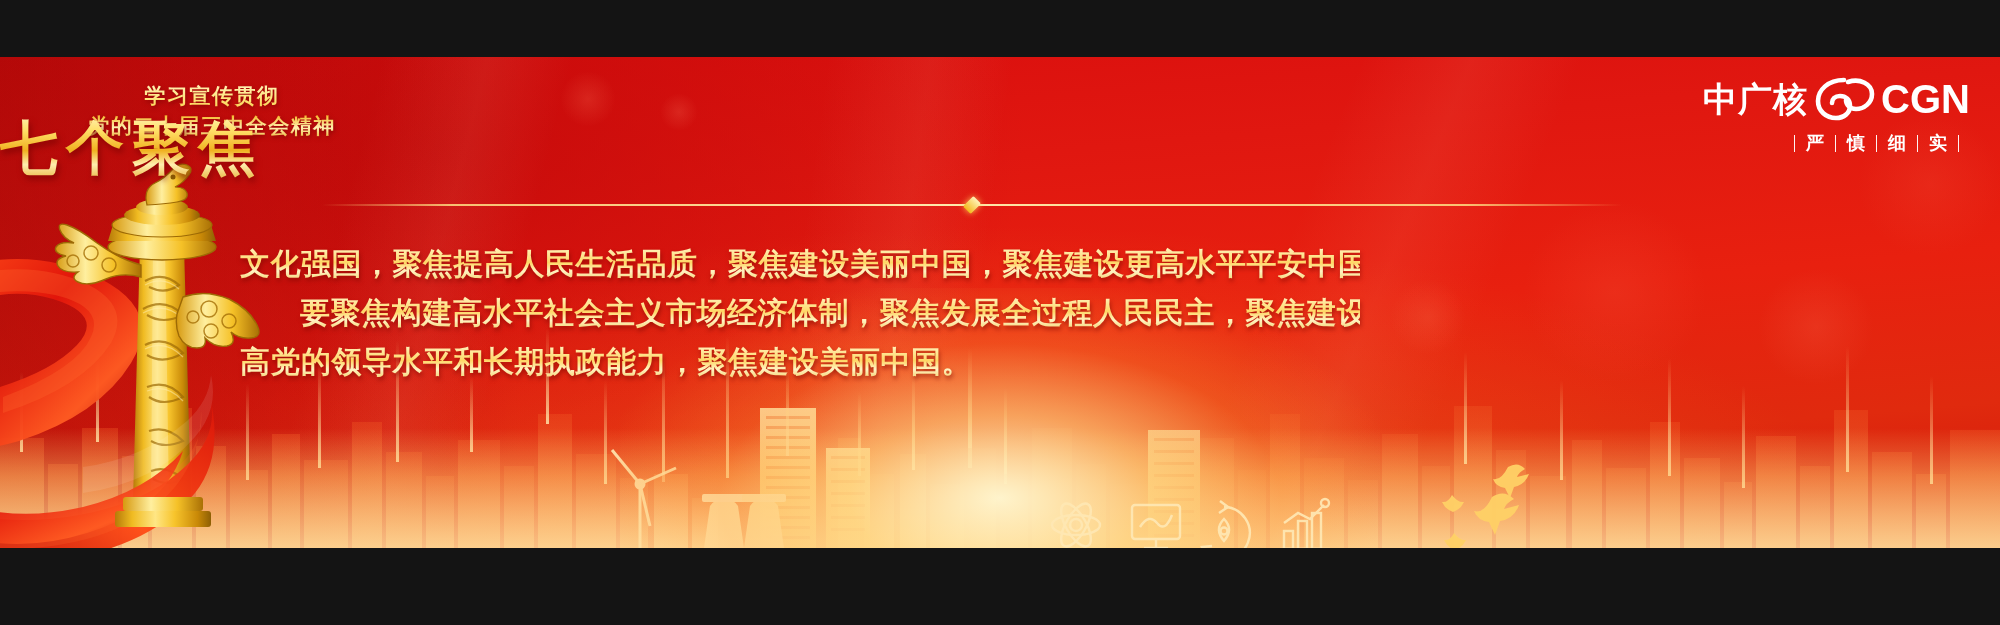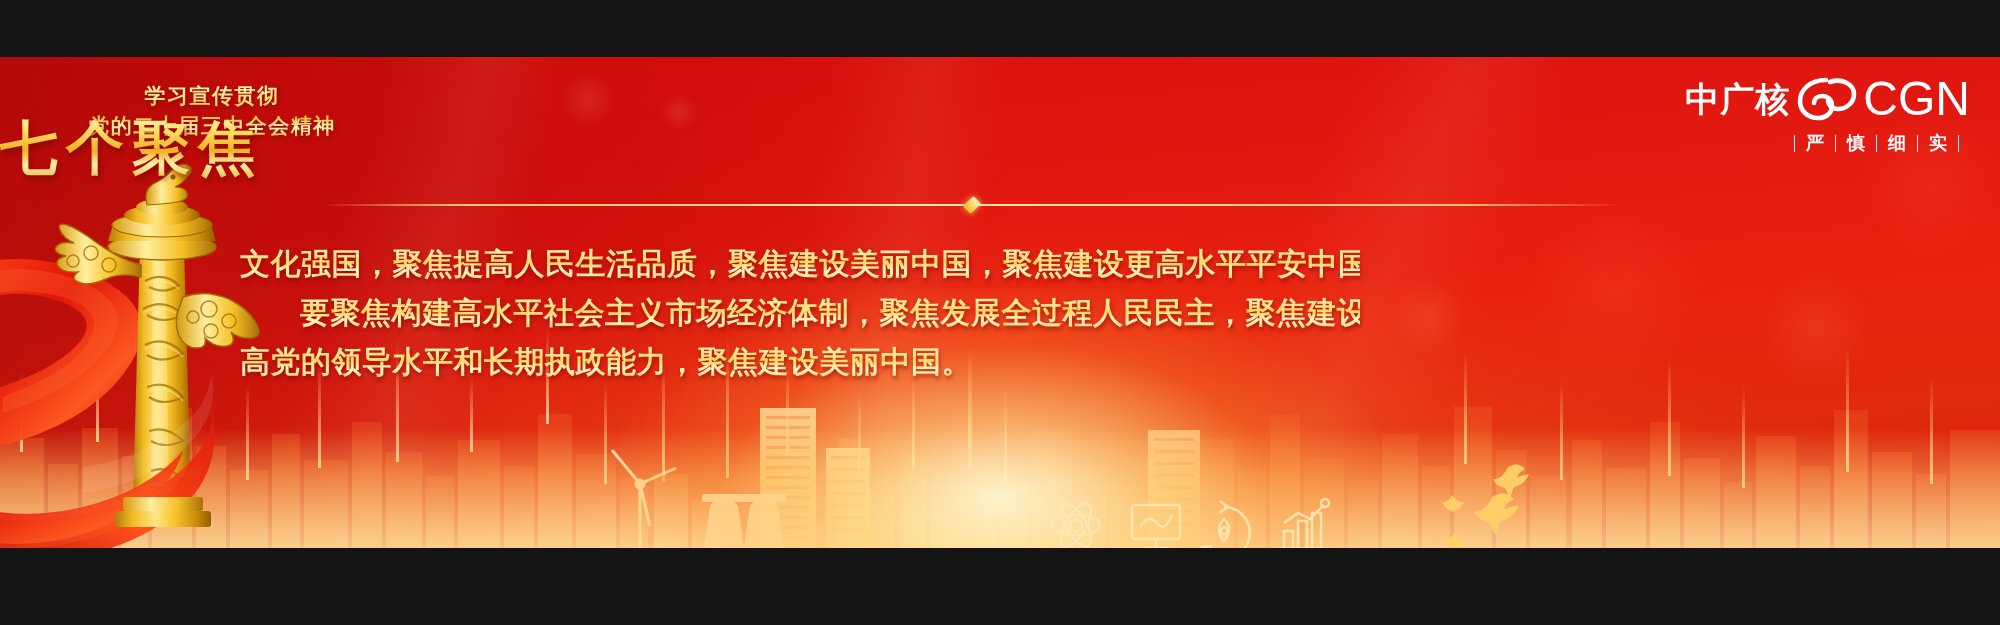--- a/index.html
+++ b/index.html
@@ -130,21 +130,21 @@
   #logo .logo-row{
     display:flex; align-items:center; justify-content:flex-end;
     height:52px; gap:2px;
   }
   #logo .logo-cn{
     font-size:34px; font-weight:bold; color:#fff;
     letter-spacing:1px; line-height:1;
     font-family:"Liberation Sans","DejaVu Sans",sans-serif;
   }
   #logo .logo-en{
-    font-size:48px; font-weight:normal; color:#fff;
+    font-size:40px; font-weight:bold; color:#fff;
     letter-spacing:0px; line-height:1; margin-left:2px;
   }
   #logo .logo-tag{
     margin-top:6px; text-align:right;
     color:#fff; font-size:18px; font-weight:bold;
     letter-spacing:0px; white-space:nowrap;
     display:flex; justify-content:flex-end; align-items:center; gap:0px;
   }
   #logo .logo-tag .bar{
     display:inline-block; width:1px; height:17px;

